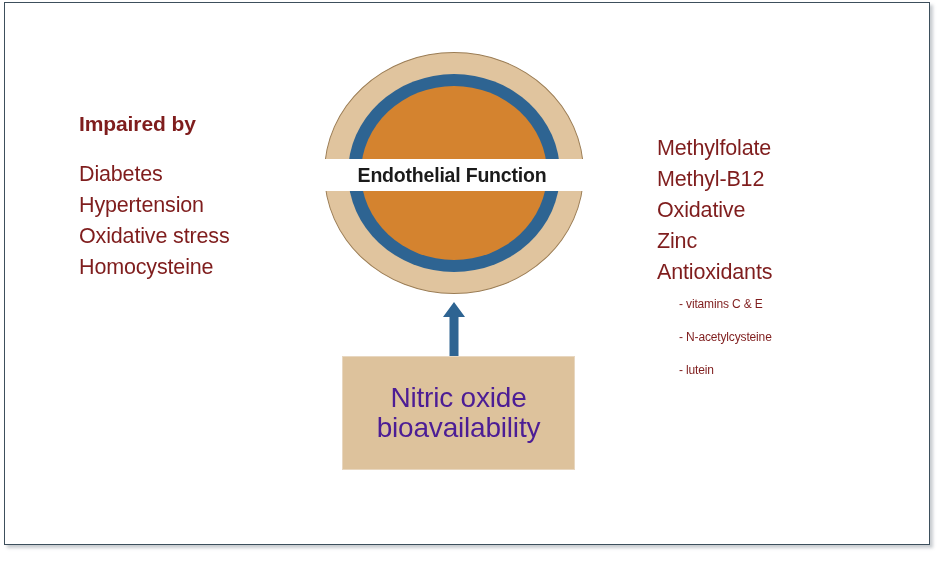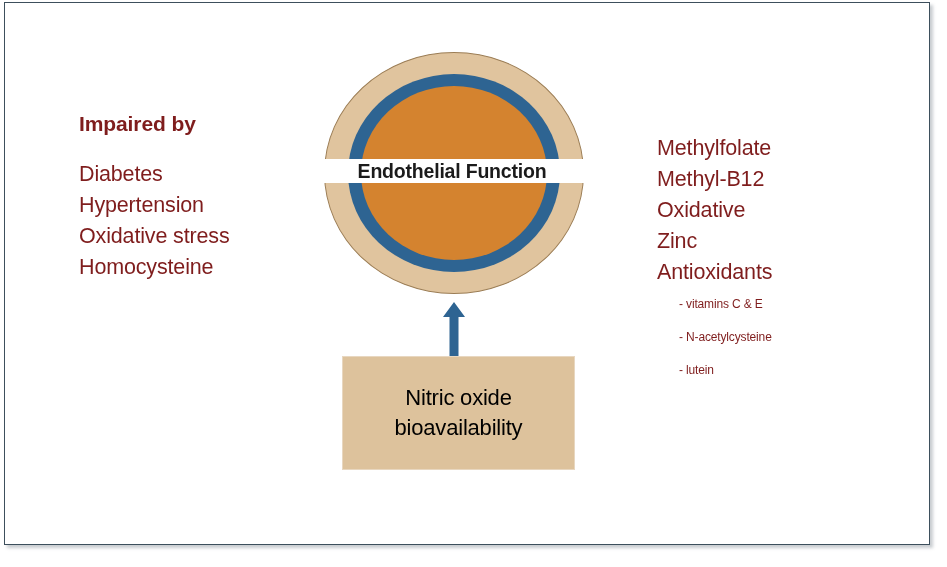--- a/index.html
+++ b/index.html
@@ -98,21 +98,21 @@
     border-radius: 50%;
     background: #d4832f;
   }
 
   
   .label-band {
     position: absolute;
     left: 314px;
     top: 156px;
     width: 266px;
-    height: 24px;
+    height: 32px;
     background: #ffffff;
     display: flex;
     align-items: center;
     justify-content: center;
   }
   .label-band-text {
     font-size: 19.5px;
     font-weight: bold;
     color: #1b1b1b;
     letter-spacing: -0.2px;
@@ -137,23 +137,23 @@
     height: 114px;
     background: #ddc29c;
     border: 1px solid #e8d7c0;
     box-sizing: border-box;
     display: flex;
     flex-direction: column;
     align-items: center;
     justify-content: center;
   }
   .tan-box-line {
-    font-size: 22px;
+    font-size: 28px;
     line-height: 30px;
-    color: #000000;
+    color: #4c1d95;
     letter-spacing: -0.2px;
     white-space: nowrap;
     text-align: center;
   }
 </style>
 </head>
 <body>
 
 <div class="canvas">
   <div class="frame">

